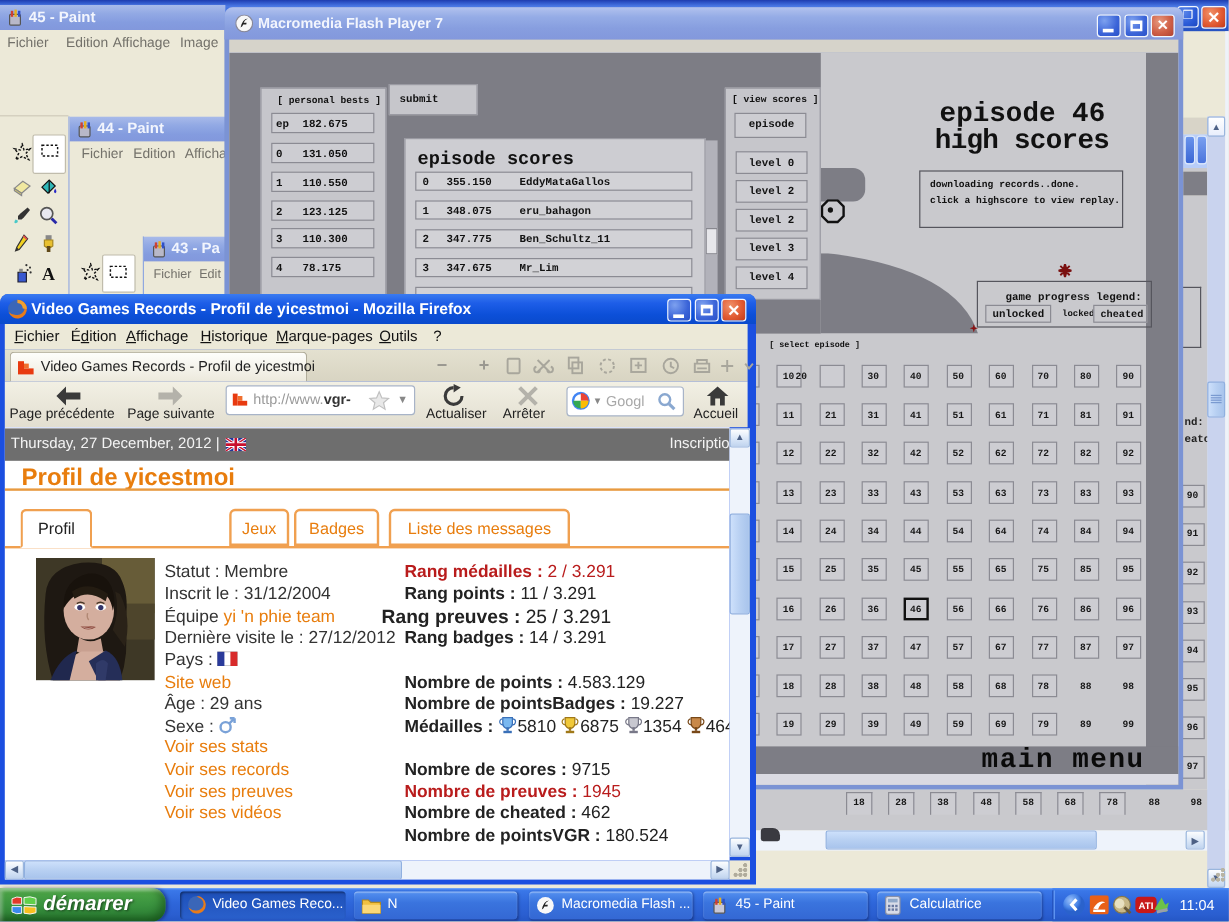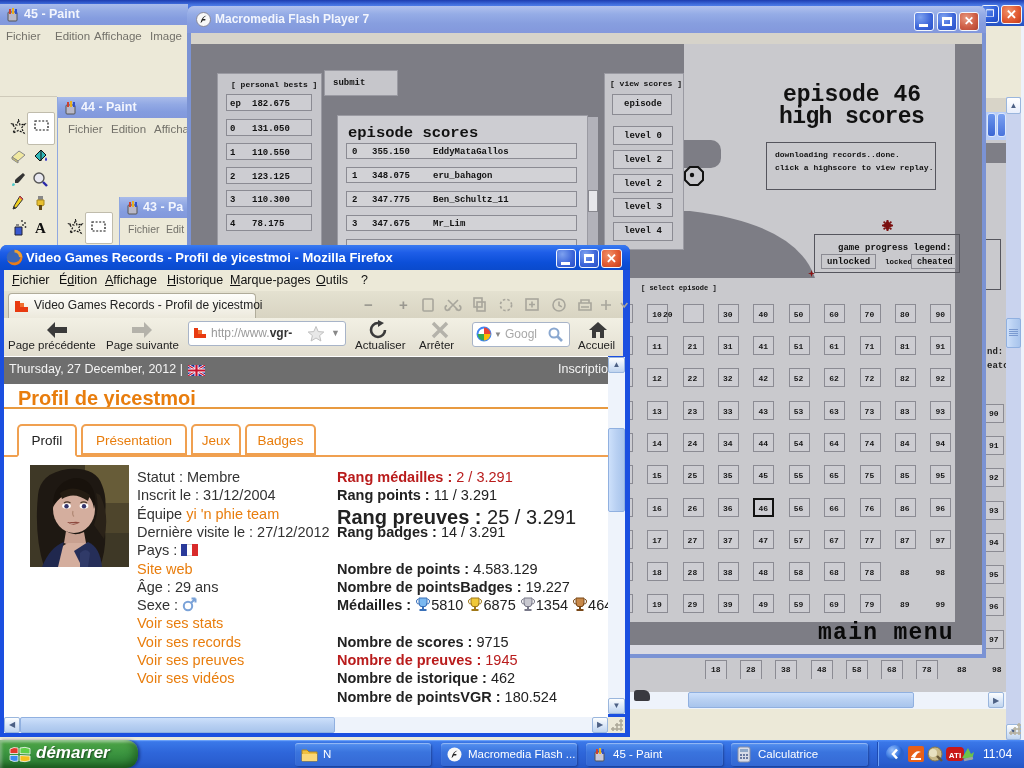--- a/index.html
+++ b/index.html
@@ -621,23 +621,23 @@
         <path d="M0 0 L17 11 M17 0 L0 11" stroke="#c8102e" stroke-width="1.2"></path>
         <path d="M8.5 0 V11 M0 5.5 H17" stroke="#fff" stroke-width="4"></path>
         <path d="M8.5 0 V11 M0 5.5 H17" stroke="#c8102e" stroke-width="2.2"></path>
       </svg>
     <div class="abs" style="left:554px;top:6px;font-size:12.5px;color:#f4f4f4">Inscriptio</div>
     <div class="abs" style="left:14px;top:31px;font-size:20px;font-weight:bold;color:#e87d0d">Profil de yicestmoi</div>
     <div class="abs" style="left:0px;top:51px;width:604px;height:2px;background:#e89a40"></div>
 
     <div class="abs" style="left:0;top:99px;width:604px;height:2px;background:#f0a050"></div>
     <div class="abs" style="left:13px;top:68px;width:60px;height:33px;background:#fff;border:2px solid #f0a050;border-bottom:2px solid #fff;border-radius:5px 5px 0 0;box-sizing:border-box;font-size:13.5px;color:#222;text-align:center;padding-top:7px">Profil</div>
-    <div class="abs" style="left:77px;top:68px;width:106px;height:31px;background:#fff;border:2px solid #f0a050;border-radius:5px 5px 0 0;box-sizing:border-box;font-size:13.5px;color:#e87d0d;text-align:center;padding-top:7px">Présentation</div>
     <div class="abs" style="left:187px;top:68px;width:50px;height:31px;background:#fff;border:2px solid #f0a050;border-radius:5px 5px 0 0;box-sizing:border-box;font-size:13.5px;color:#e87d0d;text-align:center;padding-top:7px">Jeux</div>
     <div class="abs" style="left:241px;top:68px;width:71px;height:31px;background:#fff;border:2px solid #f0a050;border-radius:5px 5px 0 0;box-sizing:border-box;font-size:13.5px;color:#e87d0d;text-align:center;padding-top:7px">Badges</div>
+    <div class="abs" style="left:320px;top:68px;width:151px;height:31px;background:#fff;border:2px solid #f0a050;border-radius:5px 5px 0 0;box-sizing:border-box;font-size:13.5px;color:#e87d0d;text-align:center;padding-top:7px">Liste des messages</div>
 
     <svg class="abs" style="left:26px;top:109px" width="99" height="102" viewBox="0 0 99 102">
       <rect width="99" height="102" fill="#3e3826"></rect>
       <rect x="55" y="0" width="44" height="46" fill="#675c38"></rect>
       <rect x="55" y="38" width="44" height="30" fill="#4e452c"></rect>
       <path d="M8 30 Q10 8 38 4 Q66 2 72 20 Q78 34 74 56 Q78 80 70 102 L14 102 Q4 70 8 30Z" fill="#1e1812"></path>
       <path d="M70 30 Q80 50 74 74 L64 60 Q70 44 66 28Z" fill="#2a2218"></path>
       <ellipse cx="44" cy="44" rx="21" ry="24" fill="#d4ae9e"></ellipse>
       <path d="M23 42 Q22 18 44 13 Q62 12 65 32 Q66 38 64 44 Q62 30 52 28 Q34 24 23 42Z" fill="#18120c"></path>
       <path d="M30 28 Q44 18 60 30 L58 36 Q44 26 32 34Z" fill="#241c12"></path>
@@ -675,21 +675,21 @@
           </svg></div>
         <div class="abs" style="left:133px;top:259.4px;font-size:14.5px;color:#333;white-space:nowrap"><span style="color:#e87d0d">Voir ses stats</span></div>
         <div class="abs" style="left:133px;top:277.70000000000005px;font-size:14.5px;color:#333;white-space:nowrap"><span style="color:#e87d0d">Voir ses records</span></div>
         <div class="abs" style="left:133px;top:296px;font-size:14.5px;color:#333;white-space:nowrap"><span style="color:#e87d0d">Voir ses preuves</span></div>
         <div class="abs" style="left:133px;top:314.3px;font-size:14.5px;color:#333;white-space:nowrap"><span style="color:#e87d0d">Voir ses vidéos</span></div>
       </div>
 
     <div id="rcol">
         <div class="abs" style="left:333px;top:113px;font-size:14.5px;color:#b91c1c;white-space:nowrap"><b>Rang médailles :</b> 2 / 3.291</div>
         <div class="abs" style="left:333px;top:131.3px;font-size:14.5px;color:#222;white-space:nowrap"><b>Rang points :</b> 11 / 3.291</div>
-        <div class="abs" style="left:333px;top:149.6px;font-size:20px;color:#222;white-space:nowrap"><b>Rang preuves :</b> 25 / 3.291</div>
+        <div class="abs" style="left:314px;top:149.6px;font-size:16px;color:#222;white-space:nowrap"><b>Rang preuves :</b> 25 / 3.291</div>
         <div class="abs" style="left:333px;top:167.9px;font-size:14.5px;color:#222;white-space:nowrap"><b>Rang badges :</b> 14 / 3.291</div>
         <div class="abs" style="left:333px;top:204.5px;font-size:14.5px;color:#222;white-space:nowrap"><b>Nombre de points :</b> 4.583.129</div>
         <div class="abs" style="left:333px;top:222.8px;font-size:14.5px;color:#222;white-space:nowrap"><b>Nombre de pointsBadges :</b> 19.227</div>
         <div class="abs" style="left:333px;top:241.1px;font-size:14.5px;color:#222;white-space:nowrap"><b>Médailles : </b><svg width="16" height="15" style="vertical-align:-2px">
             <path d="M4 1 h8 v5 a4 4 0 0 1 -8 0 Z" fill="#7ab8f0" stroke="#3a70b8"></path>
             <path d="M3.5 2 a2.5 2.5 0 0 0 1 5 M12.5 2 a2.5 2.5 0 0 1 -1 5" fill="none" stroke="#3a70b8"></path>
             <rect x="7" y="9" width="2" height="3" fill="#3a70b8"></rect>
             <rect x="4.5" y="12" width="7" height="2" fill="#3a70b8"></rect>
           </svg>5810 <svg width="16" height="15" style="vertical-align:-2px">
             <path d="M4 1 h8 v5 a4 4 0 0 1 -8 0 Z" fill="#f0c838" stroke="#a07818"></path>
@@ -702,21 +702,21 @@
             <rect x="7" y="9" width="2" height="3" fill="#787888"></rect>
             <rect x="4.5" y="12" width="7" height="2" fill="#787888"></rect>
           </svg>1354 <svg width="16" height="15" style="vertical-align:-2px">
             <path d="M4 1 h8 v5 a4 4 0 0 1 -8 0 Z" fill="#c88848" stroke="#784818"></path>
             <path d="M3.5 2 a2.5 2.5 0 0 0 1 5 M12.5 2 a2.5 2.5 0 0 1 -1 5" fill="none" stroke="#784818"></path>
             <rect x="7" y="9" width="2" height="3" fill="#784818"></rect>
             <rect x="4.5" y="12" width="7" height="2" fill="#784818"></rect>
           </svg>464</div>
         <div class="abs" style="left:333px;top:277.70000000000005px;font-size:14.5px;color:#222;white-space:nowrap"><b>Nombre de scores :</b> 9715</div>
         <div class="abs" style="left:333px;top:296px;font-size:14.5px;color:#b91c1c;white-space:nowrap"><b>Nombre de preuves :</b> 1945</div>
-        <div class="abs" style="left:333px;top:314.3px;font-size:14.5px;color:#222;white-space:nowrap"><b>Nombre de istorique :</b> 462</div>
+        <div class="abs" style="left:333px;top:314.3px;font-size:14.5px;color:#222;white-space:nowrap"><b>Nombre de cheated :</b> 462</div>
         <div class="abs" style="left:333px;top:332.6px;font-size:14.5px;color:#222;white-space:nowrap"><b>Nombre de pointsVGR :</b> 180.524</div>
       </div>
   </div>
 
   <div class="abs sbtrack" style="left:608px;top:112px;width:17px;height:357px"></div>
   <div class="sbbtn" style="left:608px;top:112px;width:17px;height:16px;font-size:8px;line-height:14px">▲</div>
   <div class="sbbtn" style="left:608px;top:453px;width:17px;height:16px;font-size:8px;line-height:14px">▼</div>
   <div class="sbthumb" style="left:608px;top:183px;width:17px;height:84px"></div>
 
   <div class="abs sbtrack" style="left:4px;top:472px;width:604px;height:16px"></div>
@@ -739,20 +739,27 @@
   <div class="abs" style="left:0;top:0;width:138px;height:28px;border-radius:0 12px 12px 0;background:linear-gradient(180deg,#7cc476 0%,#4aa245 14%,#3c9540 45%,#328839 75%,#26722c 100%);box-shadow:inset -4px -3px 8px rgba(0,40,0,.4), inset 2px 2px 3px rgba(255,255,255,.35), 2px 0 3px rgba(0,0,40,.4)">
     <svg class="abs" style="left:8px;top:4px" width="24" height="21" viewBox="0 0 24 21">
       <path d="M2 5 Q6 2.6 10 4 L10 9.5 L2 9.5Z" fill="#e23a2a" stroke="#f8f8f8" stroke-width="0.8"></path>
       <path d="M12 4 Q17 2.4 22 4.6 L22 10 L12 9.5Z" fill="#5fd04a" stroke="#f8f8f8" stroke-width="0.8"></path>
       <path d="M2 11.5 L10 11.5 L10 17 Q6 18.4 2 16Z" fill="#3a8af0" stroke="#f8f8f8" stroke-width="0.8"></path>
       <path d="M12 11.5 L22 12 L22 16.6 Q17 18.6 12 17Z" fill="#f8c01e" stroke="#f8f8f8" stroke-width="0.8"></path>
     </svg>
     <div class="abs" style="left:36px;top:3px;font-size:17px;font-weight:bold;font-style:italic;color:#fff;text-shadow:1px 1px 2px rgba(0,0,0,.5)">démarrer</div>
   </div>
 
+  <div class="abs" style="left:150px;top:3px;width:138px;height:23px;border-radius:3px;background:linear-gradient(180deg,#1e50b8,#2458c2 50%,#2a60cc);box-shadow:inset 1px 1px 2px rgba(0,0,0,.45)">
+    <svg class="abs" style="left:6px;top:3px" width="16" height="16" viewBox="0 0 17 17">
+        <circle cx="8.5" cy="8.5" r="7.8" fill="#3a66b8"></circle>
+        <path d="M8.5 .7 A7.8 7.8 0 1 1 1.2 11 A8.5 8.5 0 0 0 8 13.5 A6 6 0 0 0 14.5 8 A6.5 6.5 0 0 0 10 2 Z" fill="#e87b1a"></path>
+      </svg>
+    <div class="abs" style="left:27px;top:5px;font-size:11.5px;color:#fff;white-space:nowrap">Video Games Reco...</div>
+  </div>
   <div class="abs" style="left:295px;top:3px;width:136px;height:23px;border-radius:3px;background:linear-gradient(180deg,#5490f0,#3a74de 40%,#3468d4);box-shadow:inset 0 1px 1px rgba(255,255,255,.4), 1px 1px 2px rgba(0,0,30,.3)">
     <svg class="abs" style="left:6px;top:4px" width="17" height="15">
         <path d="M1 3 L6 3 L8 5 L16 5 L16 14 L1 14Z" fill="#f0c040" stroke="#b08820" stroke-width="1"></path>
         <path d="M1 7 L16 7 L16 14 L1 14Z" fill="#fad878"></path>
       </svg>
     <div class="abs" style="left:28px;top:5px;font-size:11.5px;color:#fff">N</div>
   </div>
   <div class="abs" style="left:441px;top:3px;width:136px;height:23px;border-radius:3px;background:linear-gradient(180deg,#5490f0,#3a74de 40%,#3468d4);box-shadow:inset 0 1px 1px rgba(255,255,255,.4), 1px 1px 2px rgba(0,0,30,.3)">
     <svg class="abs" style="left:6px;top:4px" width="15" height="15" viewBox="0 0 15 15">
         <circle cx="7.5" cy="7.5" r="7" fill="#f8f8f8"></circle>

